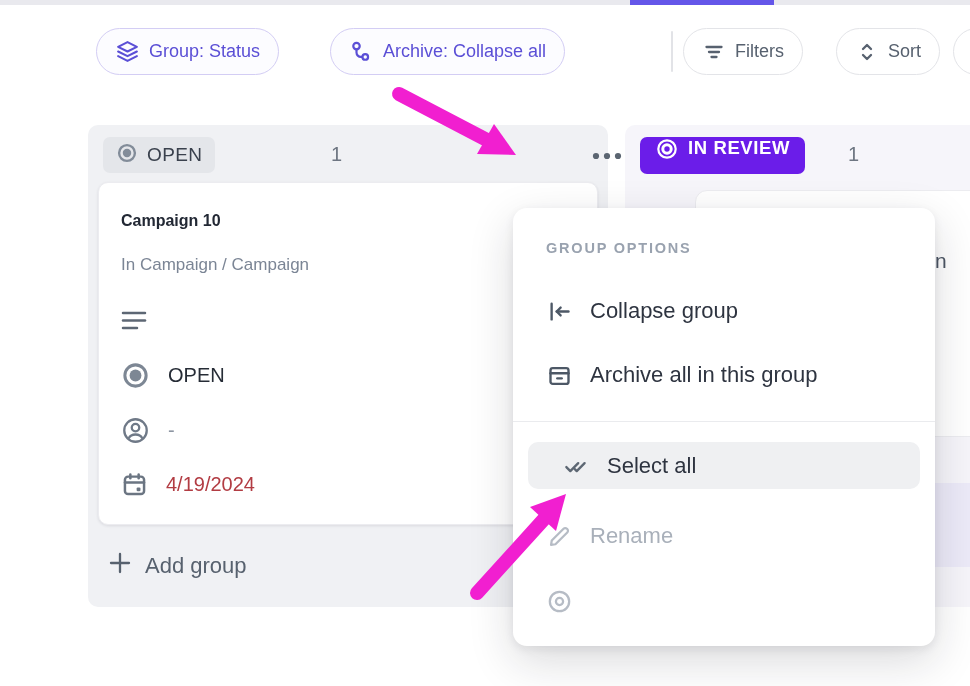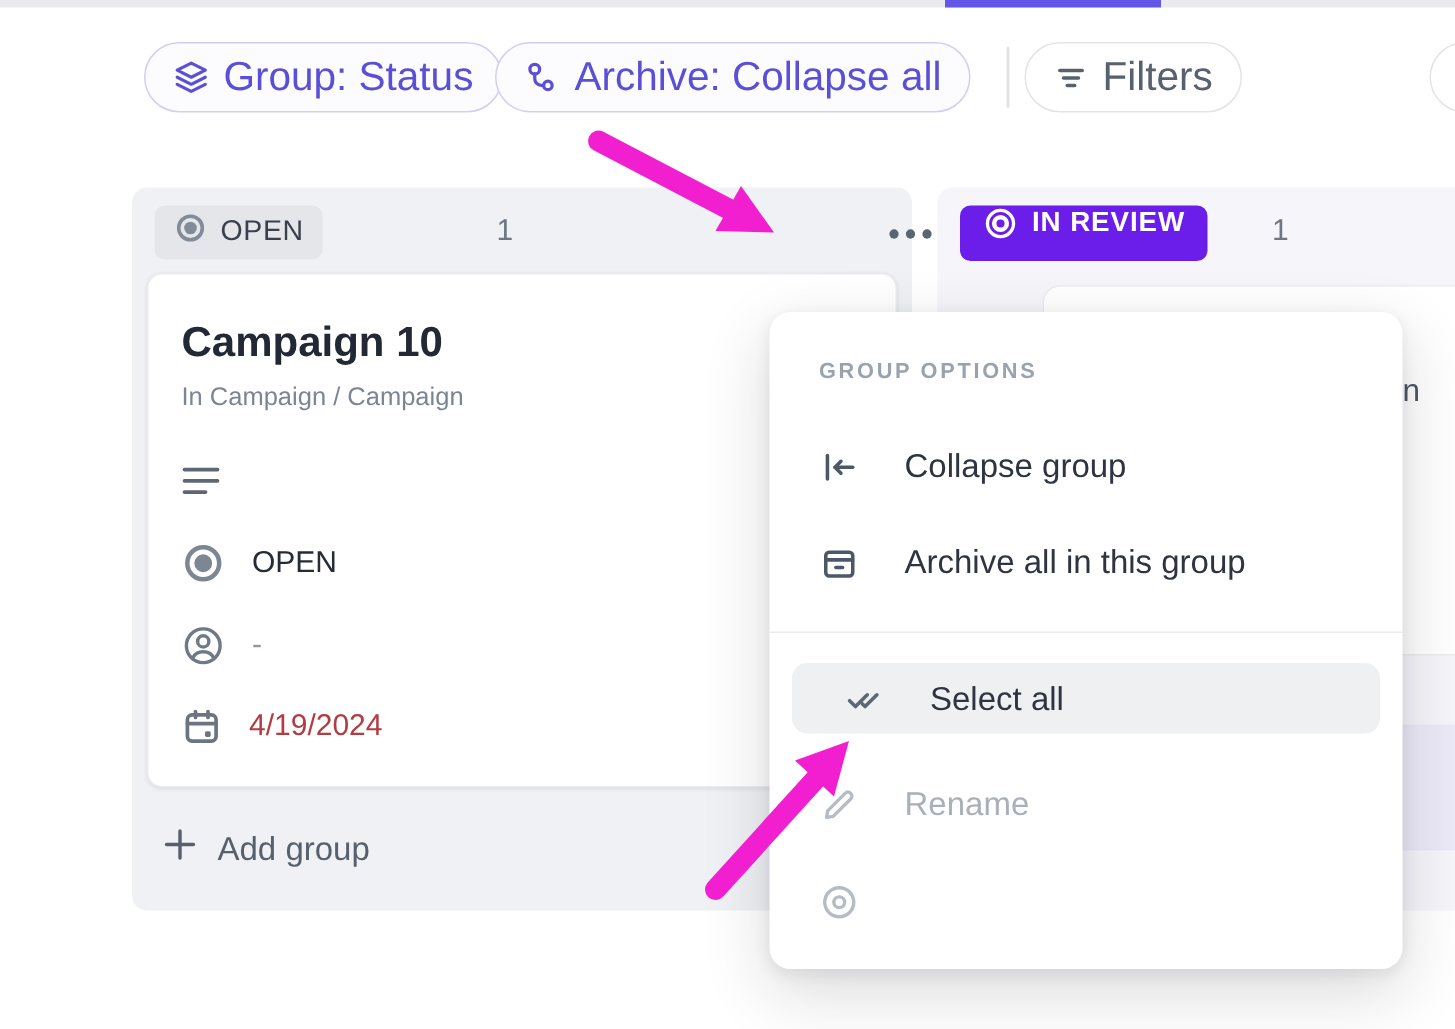--- a/index.html
+++ b/index.html
@@ -10,21 +10,21 @@
     color:#2e3440;
   }
   
   .tab-strip { position:absolute; left:0; top:0; width:970px; height:5px; background:#e9e9ee; }
   .tab-indicator { position:absolute; left:630px; top:0; width:144px; height:5px; background:#6456e9; }
 
   
   .pill {
     position:absolute; top:28px; height:47px; border-radius:24px;
     display:flex; align-items:center; gap:9px; padding:0 18px;
-    font-size:27px; font-weight:500; cursor:pointer; background:#fff;
+    font-size:18px; font-weight:500; cursor:pointer; background:#fff;
     white-space:nowrap;
   }
   .pill.purple { border:1.5px solid #d3cdf4; background:#fcfcff; color:#5b4fd6; }
   .pill.gray   { border:1.5px solid #e3e4e8; color:#57616f; }
   .toolbar-divider { position:absolute; left:671px; top:31px; width:2px; height:41px; background:#e2e3e7; border-radius:1px; }
   .pill .ic { display:flex; align-items:center; }
 
   
   .col-open {
     position:absolute; left:88px; top:125px; width:520px; height:482px;
@@ -50,21 +50,21 @@
   .hdr-btn { position:absolute; top:15px; width:34px; height:30px; display:flex; align-items:center; justify-content:center; cursor:pointer; }
   .hdr-dots { left:502px; }
   .hdr-plus { left:556px; }
 
   
   .task-card {
     position:absolute; left:10px; top:57px; width:500px; height:343px;
     background:#fff; border:1px solid #ececf0; border-radius:10px;
     box-shadow:0 1px 3px rgba(20,24,36,.10); cursor:pointer;
   }
-  .card-title   { position:absolute; left:22px; top:29px; font-size:28px; font-weight:600; color:#222834; }
+  .card-title   { position:absolute; left:22px; top:29px; font-size:16px; font-weight:600; color:#222834; }
   .card-loc     { position:absolute; left:22px; top:72px; font-size:17px; color:#7b8595; }
   .card-desc-ic { position:absolute; left:22px; top:126px; }
   .card-row { position:absolute; left:22px; display:flex; align-items:center; gap:18px; font-size:20px; color:#262c36; cursor:pointer; }
   .row-status   { top:178px; }
   .row-assignee { top:233px; letter-spacing:.3px; }
   .row-assignee .val { color:#8c95a2; }
   .row-date     { top:288px; }
   .row-date .val { color:#b23c43; }
   .card-row .ic { display:flex; align-items:center; }
 
@@ -90,21 +90,21 @@
     background:#fff; border-radius:14px; z-index:40;
     box-shadow:0 15px 45px rgba(25,25,40,.16), 0 3px 10px rgba(25,25,40,.08);
     text-align:right;
   }
   .menu-header {
     position:absolute; left:33px; top:32px; font-size:14.5px; font-weight:700;
     letter-spacing:1.8px; color:#99a2af;
   }
   .menu-item {
     position:absolute; left:0; width:100%; height:52px;
-    display:flex; align-items:center; gap:30px; padding-left:33px;
+    display:flex; align-items:center; gap:17px; padding-left:33px;
     font-size:22px; color:#2e3440; cursor:pointer;
   }
   .mi-1 { top:77px; }
   .mi-2 { top:141px; }
   .menu-divider { position:absolute; left:0; top:213px; width:100%; height:1px; background:#eaebee; }
   .mi-3 {
     top:234px; left:15px; width:392px; height:47px; background:#eff0f2;
     border-radius:10px; padding-left:35px;
   }
   .mi-4 { top:302px; color:#a9b0ba; }
@@ -151,20 +151,29 @@
     <span class="ic">
       <svg width="24" height="24" viewBox="0 0 24 24" fill="none" stroke="#57616f" stroke-width="2.3" stroke-linecap="round">
         <path d="M4.5 7 H19.5"></path>
           <path d="M7 12 H17"></path>
           <path d="M9.5 17 H14.5"></path>
       </svg>
     </span>
     <span>Filters</span>
   </div>
 
+  <div class="pill gray" style="left:836px">
+    <span class="ic">
+      <svg width="24" height="24" viewBox="0 0 24 24" fill="none" stroke="#57616f" stroke-width="2.3" stroke-linecap="round" stroke-linejoin="round">
+        <path d="M8 9 L12 5 L16 9"></path>
+          <path d="M8 15 L12 19 L16 15"></path>
+      </svg>
+    </span>
+    <span>Sort</span>
+  </div>
 
   <div class="pill gray" style="left:953px;width:60px"></div>
 
   <div class="col-open">
     <div class="status-badge-open">
       <span class="ic">
         <svg width="22" height="22" viewBox="0 0 24 24">
           <circle cx="12" cy="12" r="8.6" fill="none" stroke="#828c99" stroke-width="2.6"></circle>
           <circle cx="12" cy="12" r="4.6" fill="#828c99"></circle>
         </svg>

